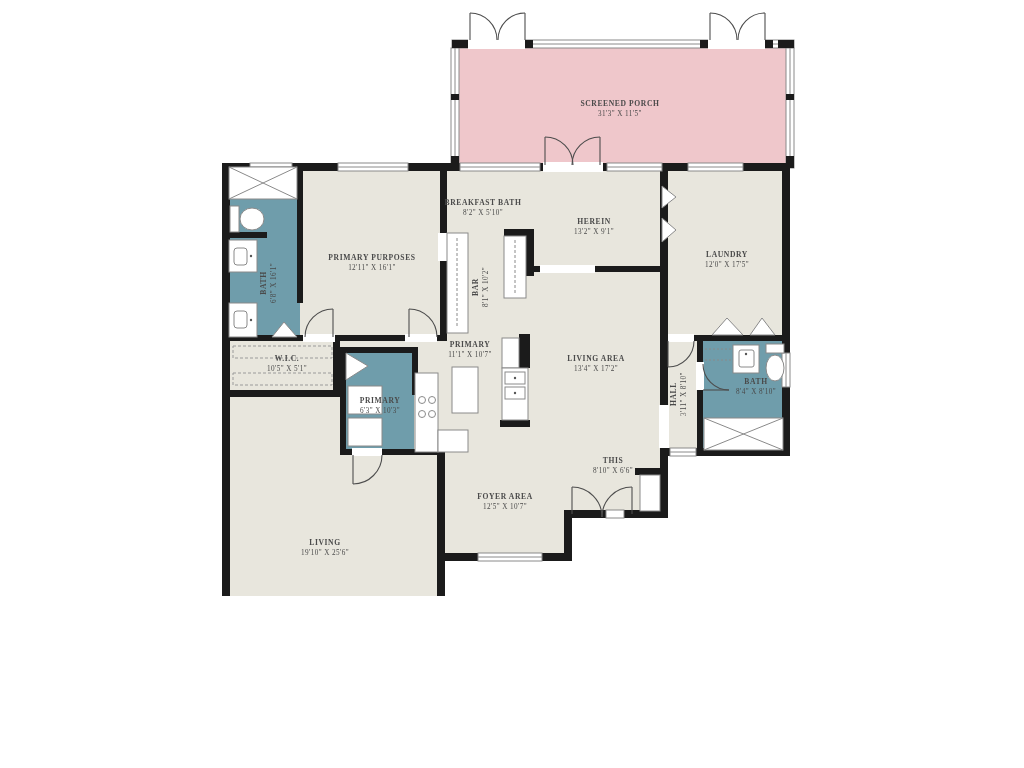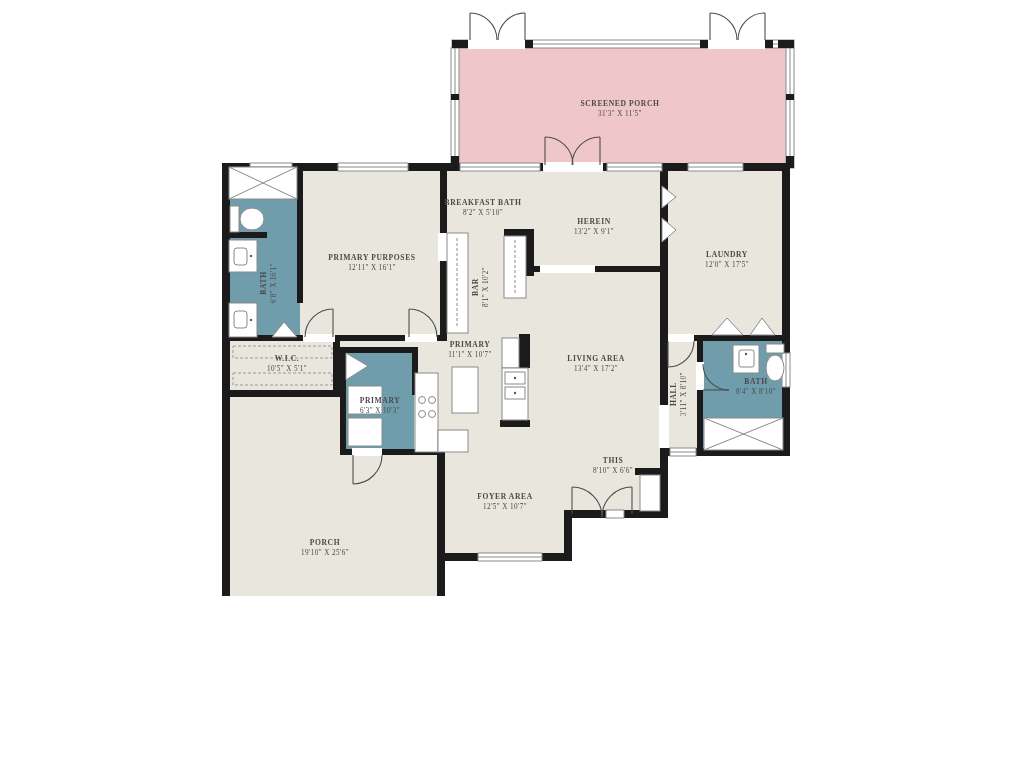--- a/index.html
+++ b/index.html
@@ -310,21 +310,21 @@
   </div>
   <div class="lbl" style="left:613px;top:465px">
     <div class="nm">THIS</div>
     <div class="dm">8'10" X 6'6"</div>
   </div>
   <div class="lbl" style="left:505px;top:501px">
     <div class="nm">FOYER AREA</div>
     <div class="dm">12'5" X 10'7"</div>
   </div>
   <div class="lbl" style="left:325px;top:547px">
-    <div class="nm">PORCH</div>
+    <div class="nm">LIVING</div>
     <div class="dm">19'10" X 25'6"</div>
   </div>
 
   <div id="watermark">©2025 Space Coast MLS</div>
   <div id="disclaimer">
     <div>ALL IMAGES, DIMENSIONS, AND OTHER INFORMATION CONTAINED HEREIN ARE APPROXIMATE AND FOR ILLUSTRATIVE PURPOSES ONLY, AND SHALL NOT BE RELIED UPON BY ANY PARTY.</div>
     <div>NEXT DOOR PHOTOS MAKES NO REPRESENTATIONS OR WARRANTIES, AND DISCLAIMS ANY AND ALL LIABILITY ARISING FROM USE OF THIS INFORMATION. ALL INFORMATION HEREIN</div>
     <div>SHALL BE SUBJECT TO THE TERMS AND CONDITIONS FOUND AT NEXTDOORPHOTOS.COM/TC.</div>
   </div>
 

